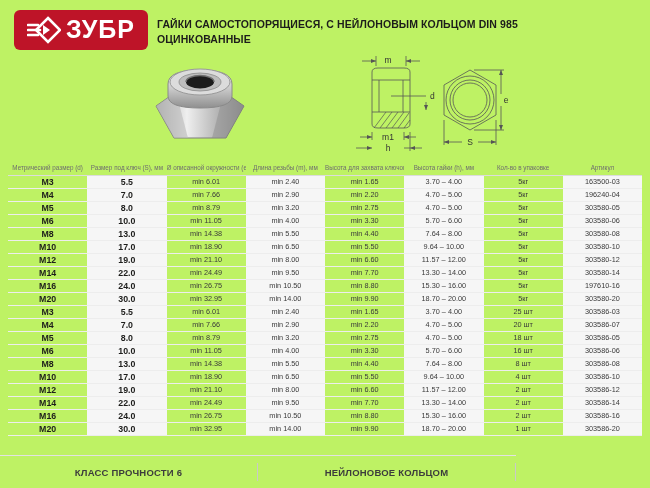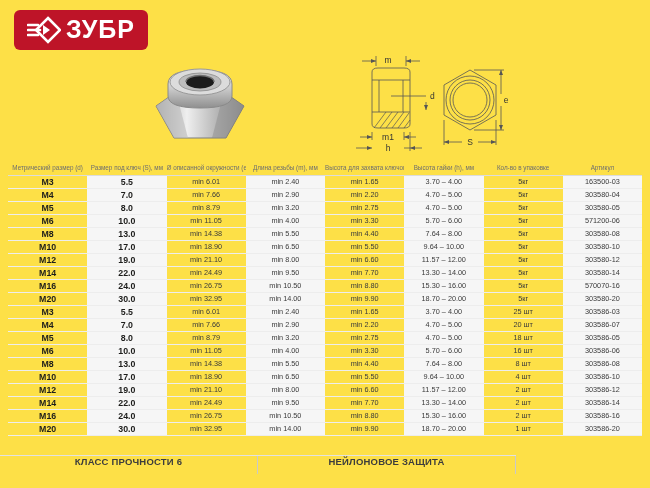--- a/index.html
+++ b/index.html
@@ -1,18 +1,18 @@
 <!DOCTYPE html>
 <html><head>
 <meta charset="utf-8">
 <style>
   * { margin:0; padding:0; box-sizing:border-box; }
   html,body { background:#fff; }
   body { font-family:"Liberation Sans", sans-serif; width:650px; height:488px; overflow:hidden; color:#1d1d1b; }
-  .page { width:650px; height:488px; background:#fde047; position:relative; }
+  .page { width:650px; height:488px; background:#bef264; position:relative; }
 
   
   .hdr { display:flex; align-items:flex-start; padding:10px 14px 0 14px; }
   .logo { width:134px; height:40px; background:#be1428; border-radius:6px; display:flex; align-items:center; justify-content:center; gap:5px; flex:none; }
   .logo-text { color:#fff; font-weight:700; font-size:25px; letter-spacing:1px; line-height:1; padding-bottom:2px; }
   .title { margin-left:9px; padding-top:7px; font-size:10.5px; font-weight:700; line-height:1.45; color:#1d1d1b; letter-spacing:.1px; }
 
   
   .figs { position:relative; height:108px; }
   .photo { position:absolute; left:150px; top:4px; }
@@ -20,41 +20,45 @@
   .draw text { font-family:"Liberation Sans", sans-serif; font-size:8.5px; fill:#333; }
 
   
   table { width:634px; margin:2px 8px 0 8px; border-collapse:collapse; table-layout:fixed; }
   thead th { font-size:6.3px; font-weight:400; color:#6e6e6e; text-align:center; height:15px; vertical-align:middle; border-bottom:1px solid #dcdcdc; overflow:hidden; white-space:nowrap; }
   tbody td { text-align:center; height:13px; vertical-align:middle; border-bottom:1px solid #ededed; font-size:7.3px; color:#3a3a3a; white-space:nowrap; }
   tbody td:nth-child(1), tbody td:nth-child(2) { font-size:8.8px; font-weight:700; color:#1d1d1b;text-align:center; }
   tbody td:nth-child(even) { background:#f6f6f6; }
 
   
-  .ftr { position:absolute; left:0; bottom:0; width:516px; height:33px; border-top:1px solid #e2e2e2; display:flex; align-items:flex-start; }
+  .ftr { position:absolute; left:0; bottom:0; width:516px; height:33px; border-top:1px solid #e2e2e2; display:flex; align-items:center; }
   .ftr-cell { flex:1; text-align:center; font-size:9.5px; font-weight:700; color:#3c3c3c; letter-spacing:.2px; }
   .ftr-div { width:1px; height:18px; background:#c9c9c9; flex:none; }
 </style>
 </head>
 <body>
 
 <div class="page">
 
   <div class="hdr">
     <div class="logo">
       <svg width="34" height="28" viewBox="0 0 34 28">
         <g stroke="#fff" stroke-width="2.6" fill="none" stroke-linecap="round">
           <line x1="1" y1="9" x2="11" y2="9"></line>
           <line x1="1" y1="14" x2="13" y2="14"></line>
           <line x1="1" y1="19" x2="11" y2="19"></line>
         </g>
         <path d="M21 2 L33 14 L21 26 L9 14 Z" fill="none" stroke="#fff" stroke-width="2.6" stroke-linejoin="miter"></path>
         <path d="M16 9 L23 14 L16 19 Z" fill="#fff"></path>
       </svg>
       <span class="logo-text">ЗУБР</span>
+    </div>
+    <div class="title">
+      <span>ГАЙКИ САМОСТОПОРЯЩИЕСЯ, С НЕЙЛОНОВЫМ КОЛЬЦОМ DIN 985</span><br>
+      <span>ОЦИНКОВАННЫЕ</span>
     </div>
   </div>
 
   <div class="figs">
 
     <svg class="photo" width="100" height="96" viewBox="0 0 100 96">
       <defs>
         <linearGradient id="gm1" x1="0" y1="0" x2="0" y2="1">
           <stop offset="0" stop-color="#f2f2f2"></stop>
             <stop offset=".5" stop-color="#c9c9c9"></stop>
@@ -171,41 +175,41 @@
           <td>163500-03</td>
         </tr>
         <tr>
           <td>M4</td>
           <td>7.0</td>
           <td>min 7.66</td>
           <td>min 2.90</td>
           <td>min 2.20</td>
           <td>4.70 – 5.00</td>
           <td>5кг</td>
-          <td>303580-04</td>
+          <td>196240-04</td>
         </tr>
         <tr>
           <td>M5</td>
           <td>8.0</td>
           <td>min 8.79</td>
           <td>min 3.20</td>
           <td>min 2.75</td>
           <td>4.70 – 5.00</td>
           <td>5кг</td>
           <td>303580-05</td>
         </tr>
         <tr>
           <td>M6</td>
           <td>10.0</td>
           <td>min 11.05</td>
           <td>min 4.00</td>
           <td>min 3.30</td>
           <td>5.70 – 6.00</td>
           <td>5кг</td>
-          <td>571200-06</td>
+          <td>303580-06</td>
         </tr>
         <tr>
           <td>M8</td>
           <td>13.0</td>
           <td>min 14.38</td>
           <td>min 5.50</td>
           <td>min 4.40</td>
           <td>7.64 – 8.00</td>
           <td>5кг</td>
           <td>303580-08</td>
@@ -241,21 +245,21 @@
           <td>303580-14</td>
         </tr>
         <tr>
           <td>M16</td>
           <td>24.0</td>
           <td>min 26.75</td>
           <td>min 10.50</td>
           <td>min 8.80</td>
           <td>15.30 – 16.00</td>
           <td>5кг</td>
-          <td>570070-16</td>
+          <td>197610-16</td>
         </tr>
         <tr>
           <td>M20</td>
           <td>30.0</td>
           <td>min 32.95</td>
           <td>min 14.00</td>
           <td>min 9.90</td>
           <td>18.70 – 20.00</td>
           <td>5кг</td>
           <td>303580-20</td>
@@ -359,17 +363,17 @@
           <td>18.70 – 20.00</td>
           <td>1 шт</td>
           <td>303586-20</td>
         </tr>
       </tbody>
   </table>
 
   <div class="ftr">
     <div class="ftr-cell">КЛАСС ПРОЧНОСТИ 6</div>
     <div class="ftr-div"></div>
-    <div class="ftr-cell">НЕЙЛОНОВОЕ ЗАЩИТА</div>
+    <div class="ftr-cell">НЕЙЛОНОВОЕ КОЛЬЦОМ</div>
     <div class="ftr-div"></div>
   </div>
 
 </div>
 
 </body></html>

